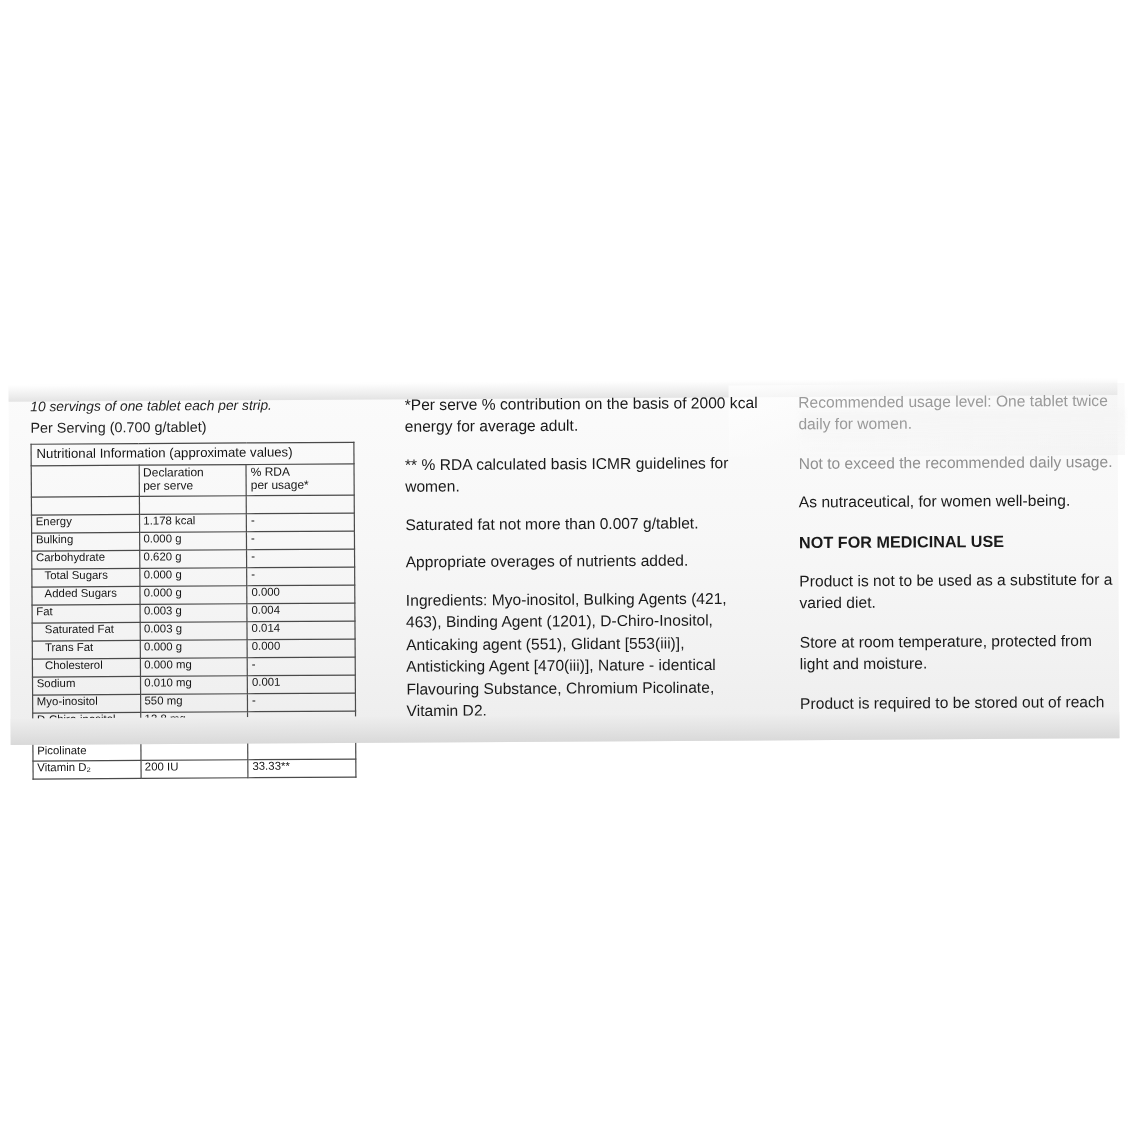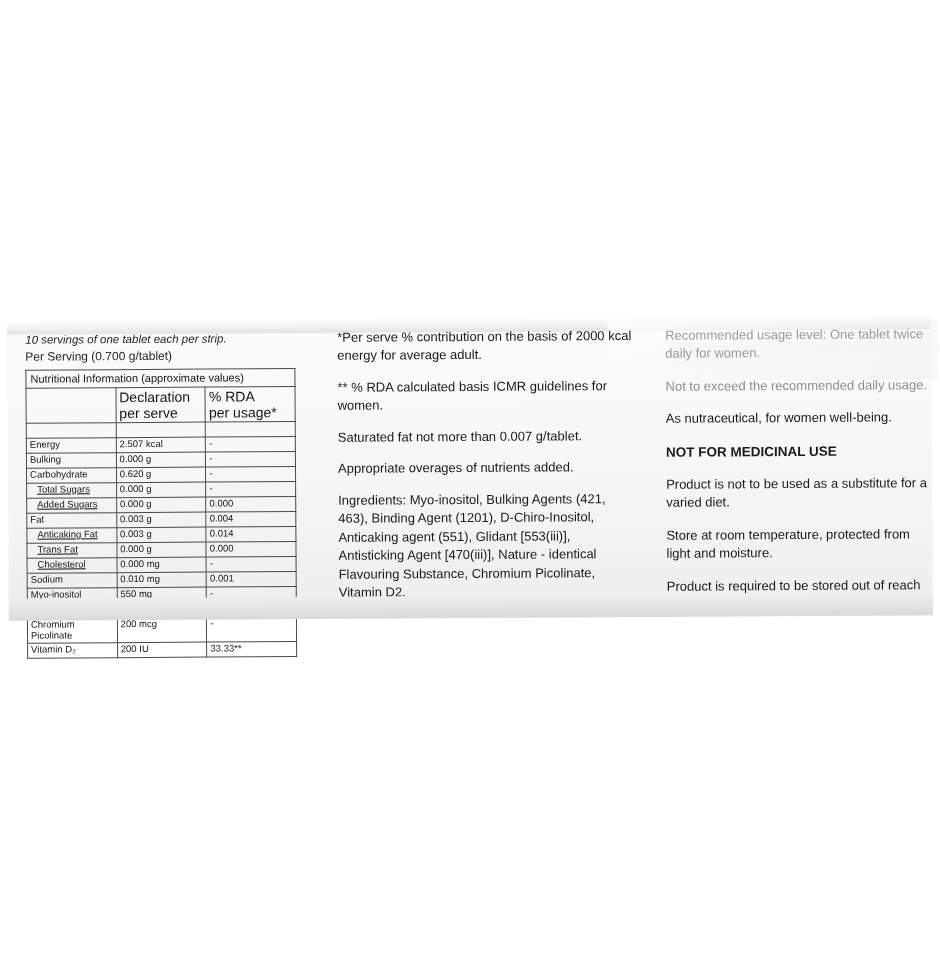--- a/index.html
+++ b/index.html
@@ -94,27 +94,27 @@
     text-align: left;
     vertical-align: top;
     line-height: 1.15;
     height: 12px;
   }
   .nutri-title {
     font-size: 11px;
     padding: 2px 4px !important;
   }
   .hdr-cell {
-    font-size: 14px;
+    font-size: 10px;
     line-height: 1.1;
   }
   .c-name { width: 128px; }
   .c-decl { width: 72px; }
   .c-rda  { width: 62px; }
-  .indent1 { padding-left: 10px !important; text-decoration: underline; }
+  .indent1 { padding-left: 10px !important; }
   .blankrow td { height: 11px; }
 
   
   .col2 {
     position: absolute;
     left: 330px;
     top: 10px;
     width: 300px;
     font-size: 13px;
     line-height: 1.42;
@@ -174,21 +174,21 @@
               </td>
             </tr>
             <tr class="blankrow">
               <td></td>
               <td></td>
               <td></td>
             </tr>
 
             <tr>
               <td>Energy</td>
-              <td>2.507 kcal</td>
+              <td>1.178 kcal</td>
               <td>-</td>
             </tr>
             <tr>
               <td>Bulking</td>
               <td>0.000 g</td>
               <td>-</td>
             </tr>
             <tr>
               <td>Carbohydrate</td>
               <td>0.620 g</td>
@@ -203,21 +203,21 @@
               <td class="indent1">Added Sugars</td>
               <td>0.000 g</td>
               <td>0.000</td>
             </tr>
             <tr>
               <td>Fat</td>
               <td>0.003 g</td>
               <td>0.004</td>
             </tr>
             <tr>
-              <td class="indent1">Anticaking Fat</td>
+              <td class="indent1">Saturated Fat</td>
               <td>0.003 g</td>
               <td>0.014</td>
             </tr>
             <tr>
               <td class="indent1">Trans Fat</td>
               <td>0.000 g</td>
               <td>0.000</td>
             </tr>
             <tr>
               <td class="indent1">Cholesterol</td>

